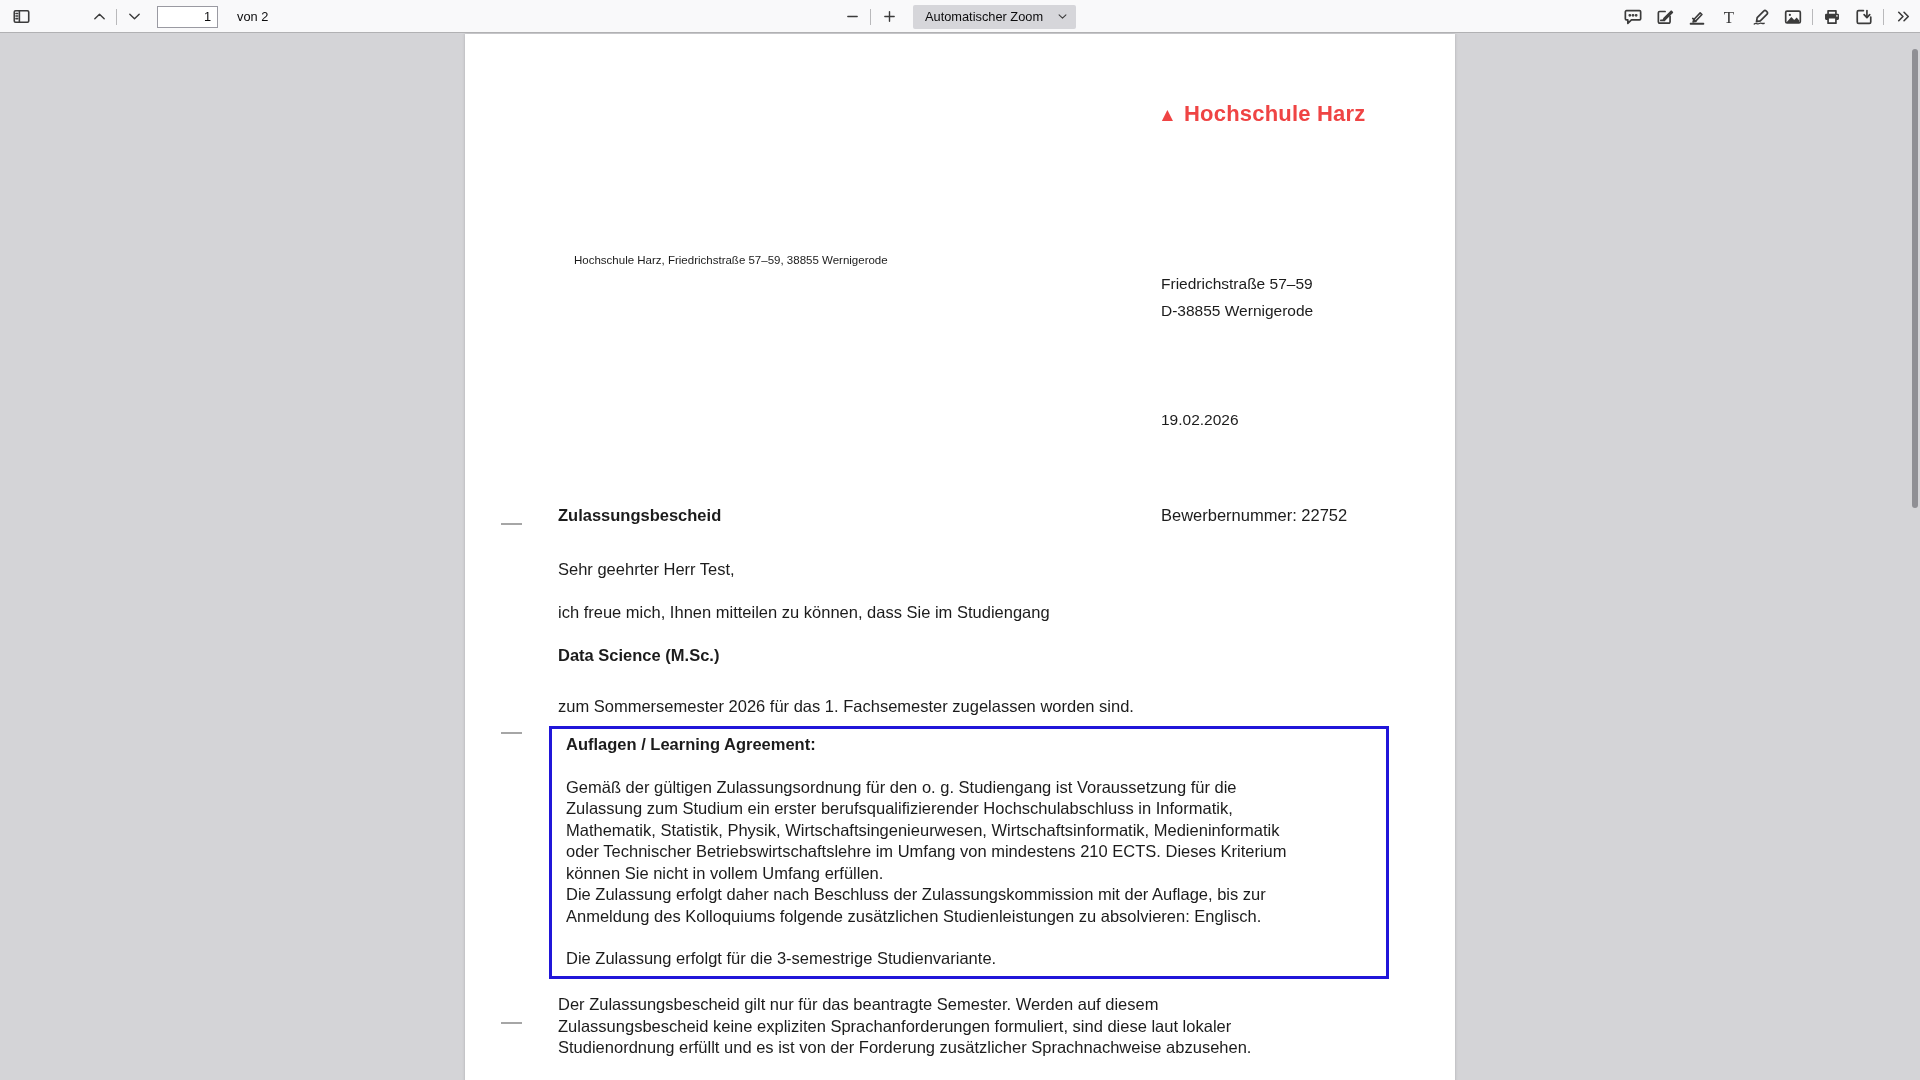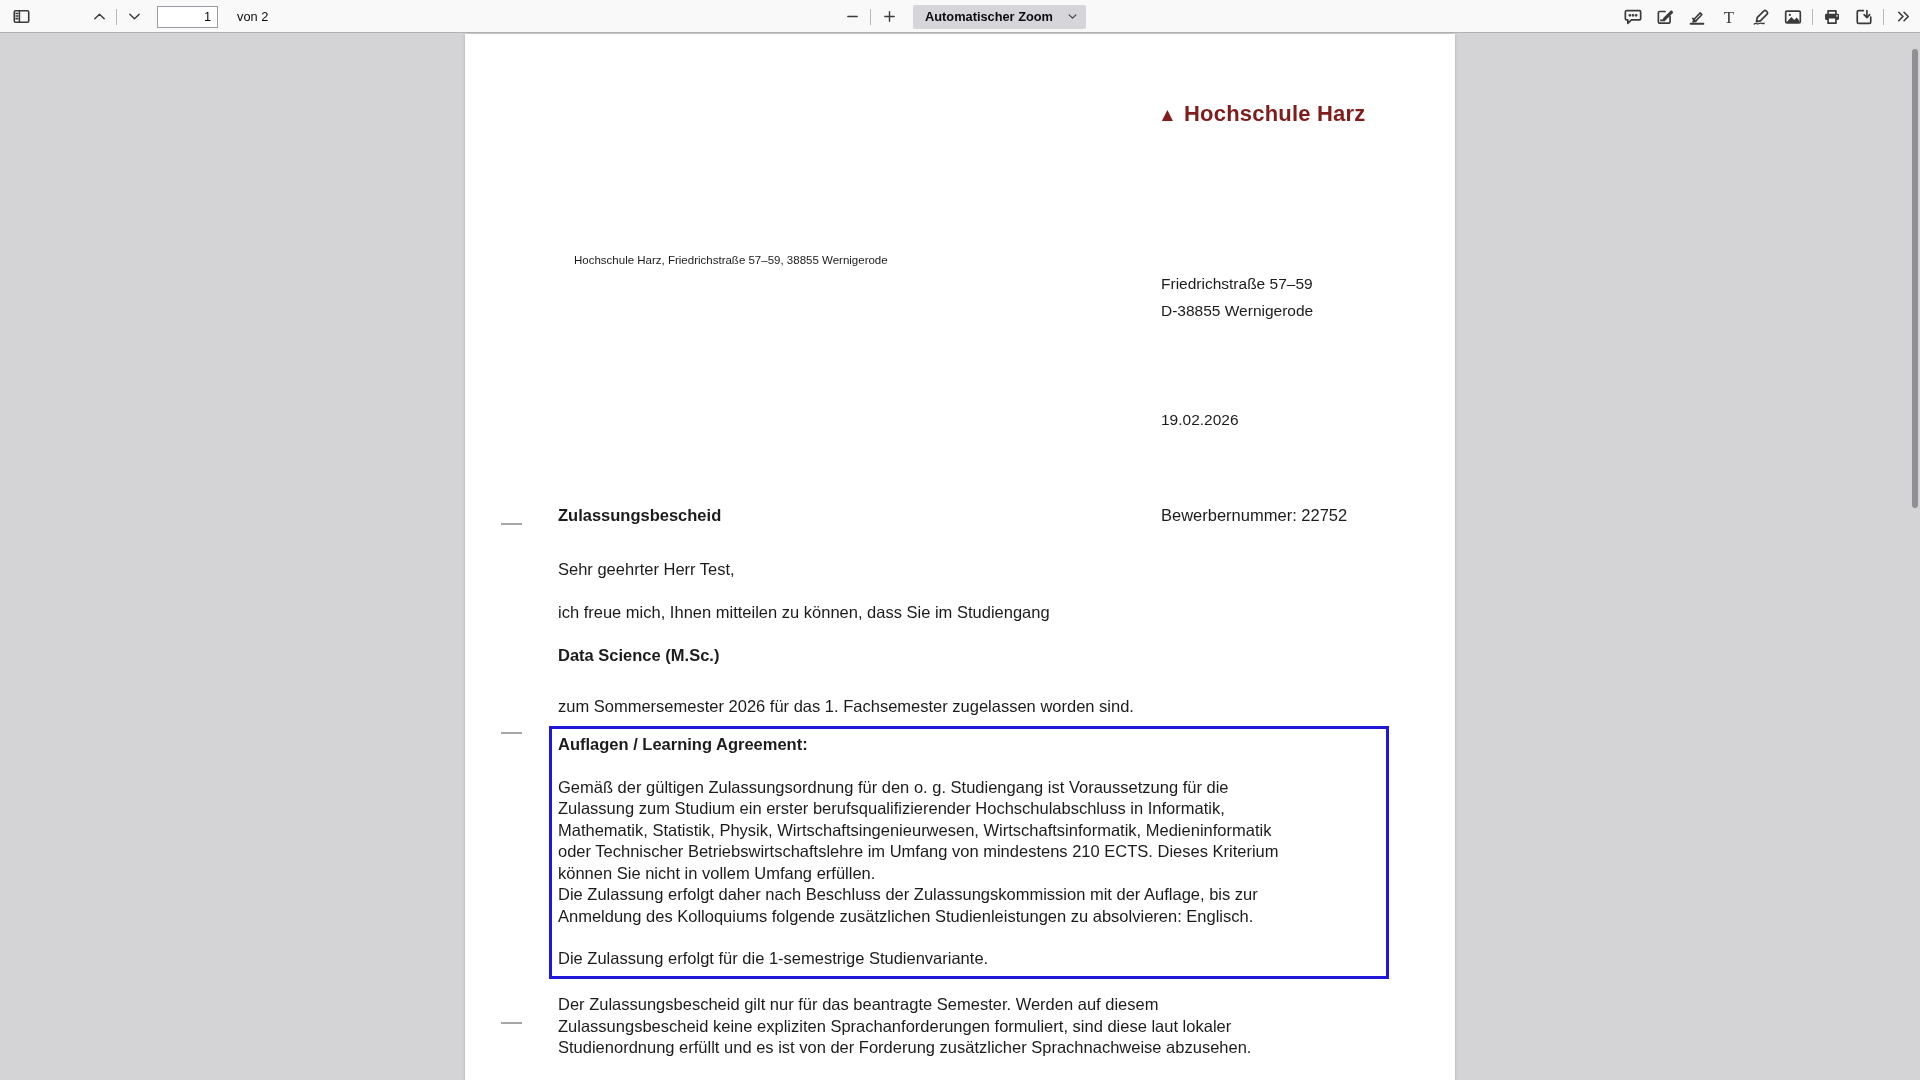--- a/index.html
+++ b/index.html
@@ -18,40 +18,40 @@
   #grp-sidebar { left:8px; }
   #grp-nav { left:86px; gap:4px; }
   #grp-zoom { left:839px; gap:5px; }
   #grp-tools { right:4px; gap:6px; }
   .page-input { width:61px; height:22px; border:1px solid #9a9aa2; background:#fff;
     text-align:right; padding-right:6px; font-size:12.8px; color:#0c0c0d; margin-left:6px;
     font-family:"Liberation Sans",sans-serif; }
   .page-count { font-size:12.8px; color:#0c0c0d; margin-left:15px; }
   .zoom-select { height:24px; min-width:146px; background:#d6d6da; display:flex;
     align-items:center; justify-content:space-between; padding:0 8px 0 12px;
-    font-size:12.8px; color:#0c0c0d; margin-left:6px; cursor:default; border-radius:2px;font-weight:bold; }
+    font-size:12.8px; color:#0c0c0d; margin-left:6px; cursor:default; border-radius:2px; }
   .zoom-select svg { margin-left:14px; }
   .icon { stroke:#3b3b3b; fill:none; stroke-width:1.5; stroke-linecap:round; stroke-linejoin:round; }
 
   
   .viewer { position:absolute; top:34px; left:0; right:0; bottom:0; background:#d4d4d7; }
   .page { position:absolute; left:465px; top:0; width:990px; height:1400px;
     background:#ffffff; box-shadow:0 0 3px rgba(0,0,0,.18); color:#1c1c1c; }
   .abs { position:absolute; white-space:nowrap; }
   .fold-mark { position:absolute; left:36px; width:21px; height:2px; background:#a6a6a6; }
 
-  .logo-title { font-size:22px; font-weight:bold; color:#7f1d1d; letter-spacing:.2px; }
+  .logo-title { font-size:22px; font-weight:bold; color:#ef4444; letter-spacing:.2px; }
   .logo-mark { font-size:19px; margin-right:7px; }
   .logo-sub { font-size:18px; line-height:27px; color:#a6a79a; white-space:pre-line; }
   .sender { font-size:11.5px; color:#1c1c1c; }
   .addr { font-size:15.5px; line-height:27px; white-space:pre-line; }
   .bodytxt { font-size:16.5px; }
   .bold { font-weight:bold; }
   .cond-box { position:absolute; left:84px; top:692px; width:840px;
-    border:3px solid #2016d9; padding:5px 2px 6px 6px; }
+    border:3px solid #2016d9; padding:5px 2px 6px 14px; }
   .pre { white-space:pre-line; }
   .box-title { font-size:16.5px; font-weight:bold; line-height:21.5px; margin-bottom:21px; }
   .box-par { font-size:16.5px; line-height:21.5px; }
   .box-par-last { margin-top:21px; }
   .footer-par { font-size:16.5px; line-height:21.5px; }
 
   .scroll-thumb { position:absolute; right:2px; top:15px; width:6px; height:459px;
     background:#8f8f94; border-radius:3px; }
 </style>
 </head>
@@ -205,21 +205,21 @@
 
       <div class="cond-box">
         <div class="box-title">Auflagen / Learning Agreement:</div>
         <div class="box-par pre">Gemäß der gültigen Zulassungsordnung für den o. g. Studiengang ist Voraussetzung für die
 Zulassung zum Studium ein erster berufsqualifizierender Hochschulabschluss in Informatik,
 Mathematik, Statistik, Physik, Wirtschaftsingenieurwesen, Wirtschaftsinformatik, Medieninformatik
 oder Technischer Betriebswirtschaftslehre im Umfang von mindestens 210 ECTS. Dieses Kriterium
 können Sie nicht in vollem Umfang erfüllen.</div>
         <div class="box-par pre">Die Zulassung erfolgt daher nach Beschluss der Zulassungskommission mit der Auflage, bis zur
 Anmeldung des Kolloquiums folgende zusätzlichen Studienleistungen zu absolvieren: Englisch.</div>
-        <div class="box-par box-par-last">Die Zulassung erfolgt für die 1-semestrige Studienvariante.</div>
+        <div class="box-par box-par-last">Die Zulassung erfolgt für die 3-semestrige Studienvariante.</div>
       </div>
 
       <div class="abs footer-par pre" style="left:93px; top:960px;">Der Zulassungsbescheid gilt nur für das beantragte Semester. Werden auf diesem
 Zulassungsbescheid keine expliziten Sprachanforderungen formuliert, sind diese laut lokaler
 Studienordnung erfüllt und es ist von der Forderung zusätzlicher Sprachnachweise abzusehen.</div>
 
     </div>
 
     <div class="scroll-thumb"></div>
   </main>

